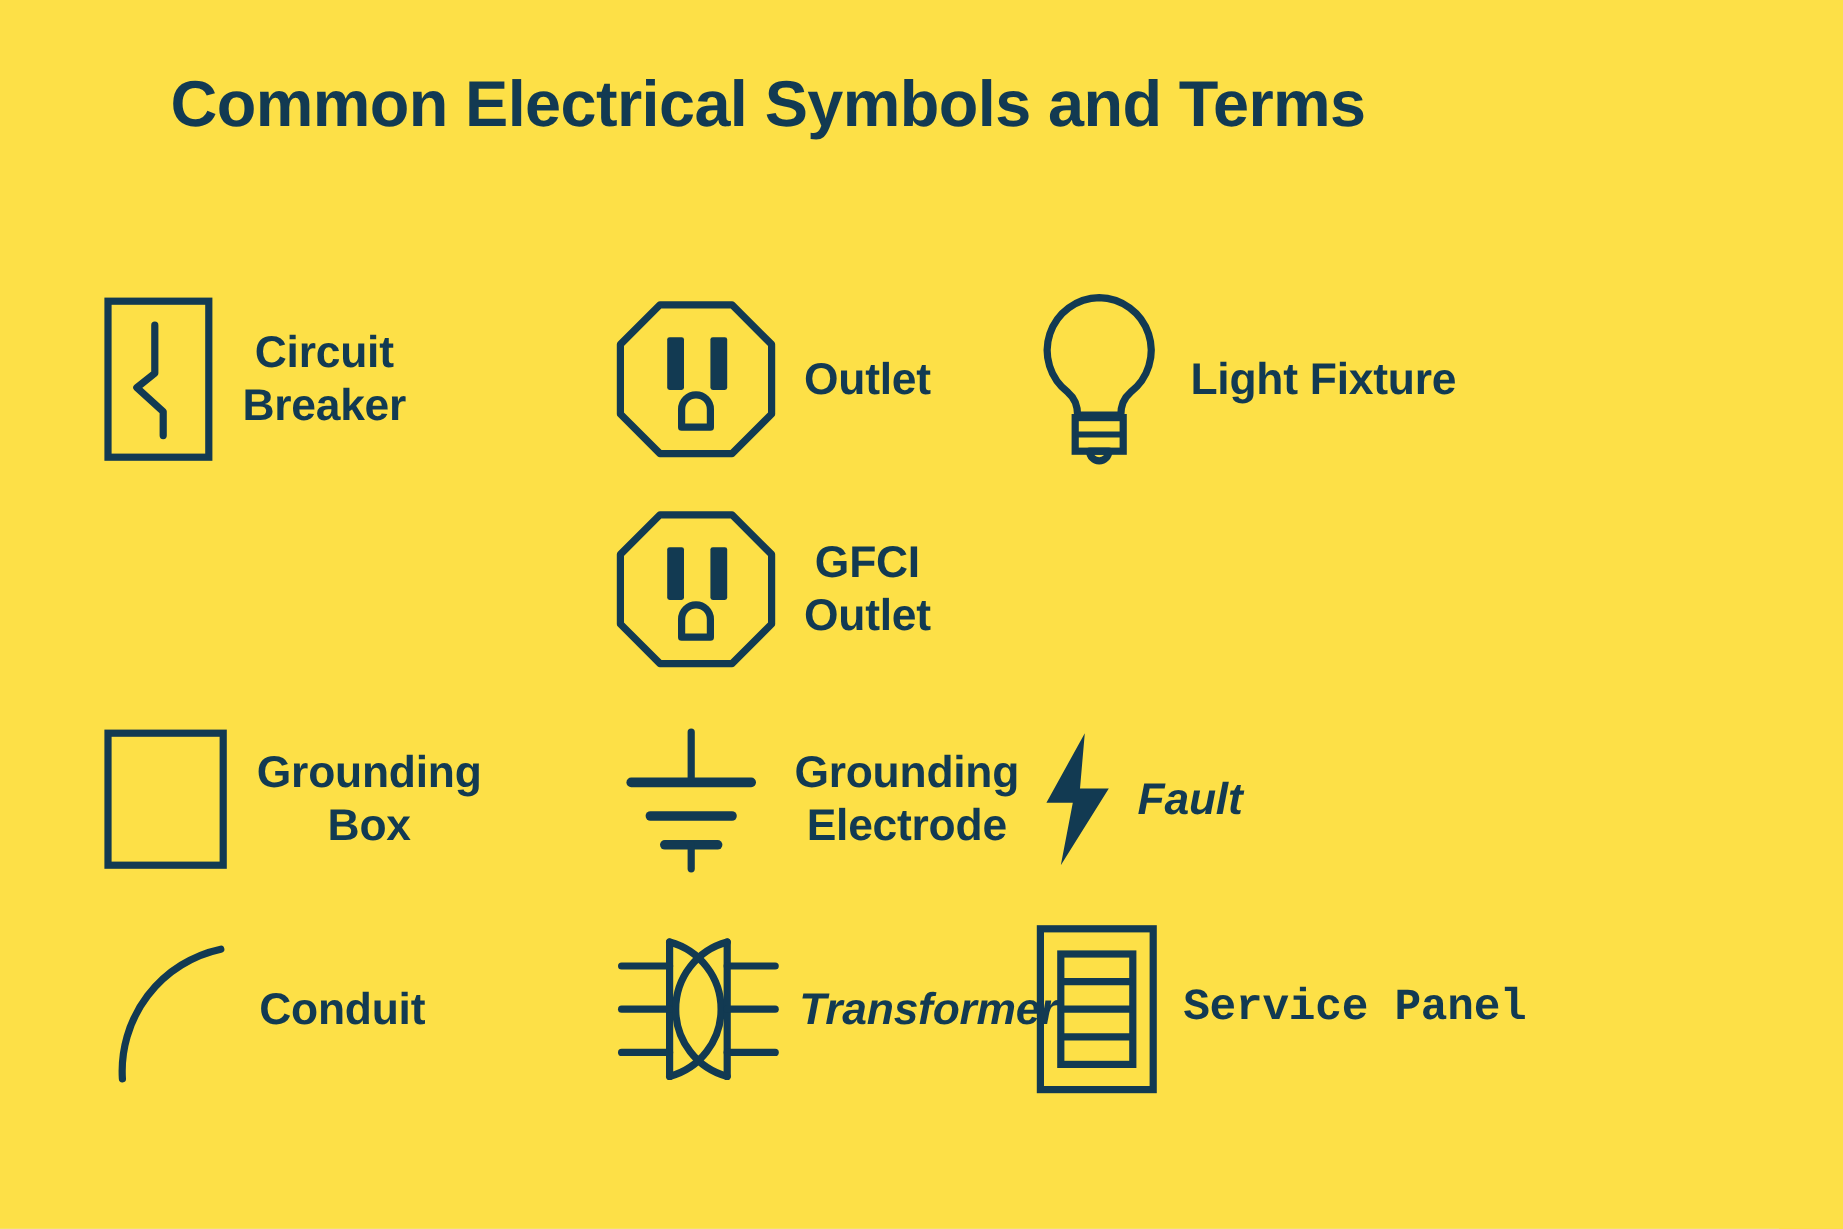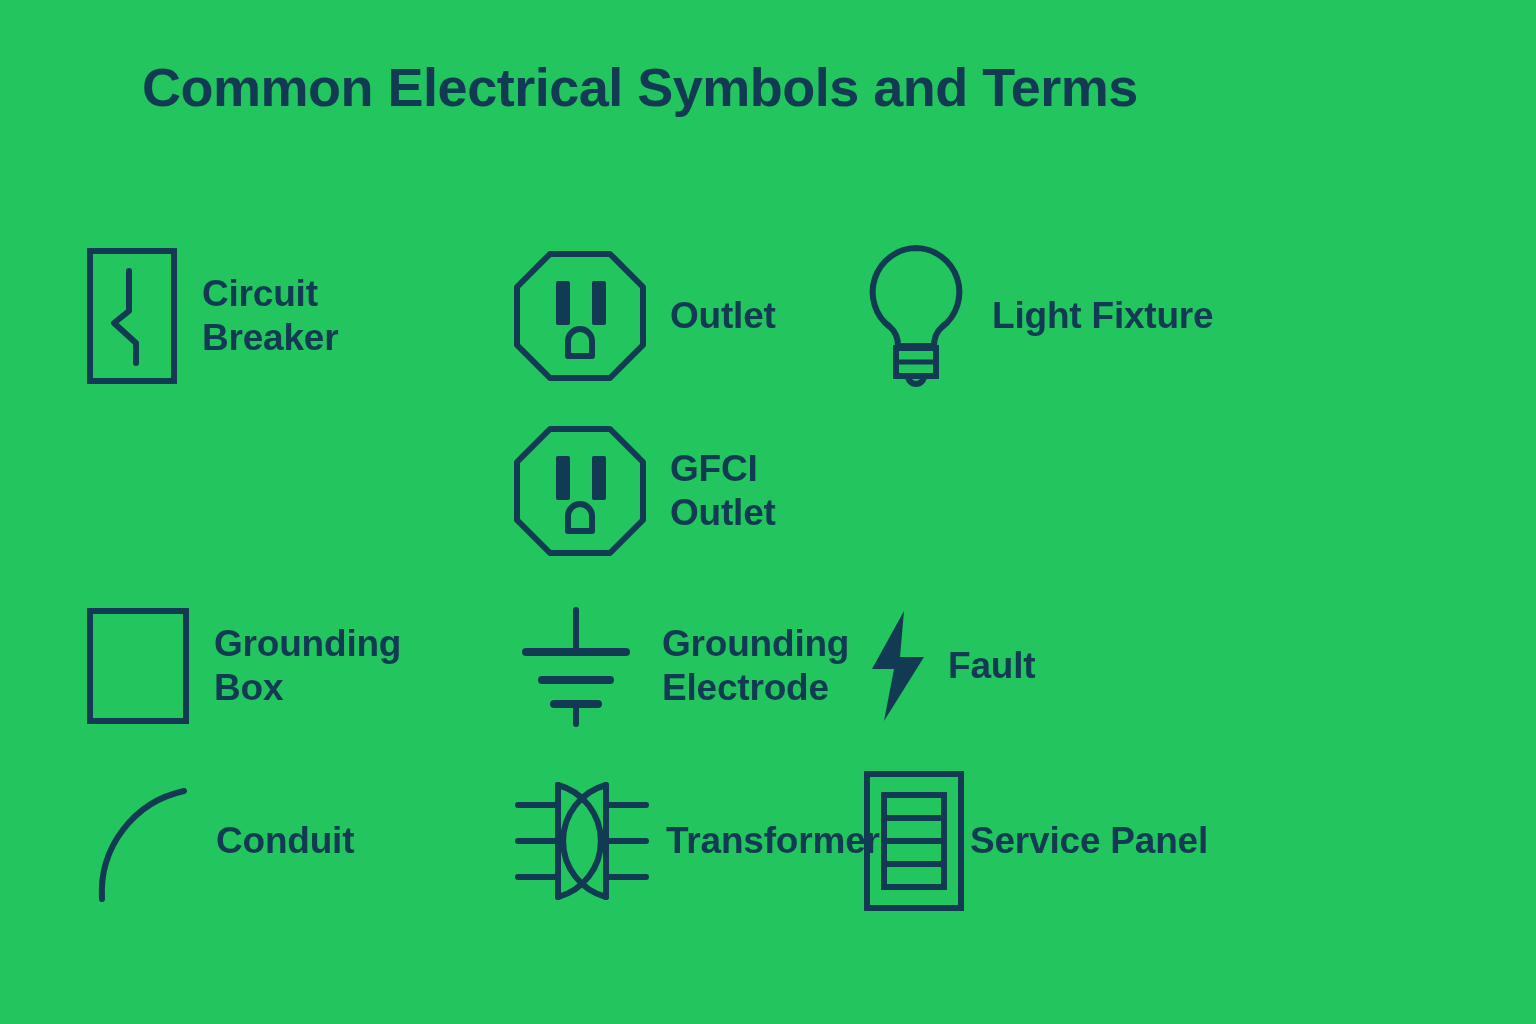--- a/index.html
+++ b/index.html
@@ -11,21 +11,21 @@
     height: 1024px;
     background: #e3eff2;
     font-family: "Liberation Sans", sans-serif;
     overflow: hidden;
     position: relative;
   }
   #infographic {
     position: relative;
     width: 1536px;
     height: 1024px;
-    background: #22c55e;
+    background: #fde047;
   }
 
   
   .title-block {
     position: absolute;
     top: 48px;
     left: 0;
     width: 1280px;
     text-align: center;
   }
@@ -38,20 +38,21 @@
     white-space: nowrap;
   }
 
   
   .grid {
     position: absolute;
     top: 228px;
     left: 0;
     width: 1536px;
     height: 700px;
+    text-align: center;
   }
   .entry {
     position: absolute;
     display: flex;
     flex-direction: row;
     align-items: center;
   }
   .sym {
     flex: 0 0 auto;
     display: block;
@@ -70,22 +71,22 @@
   .col1 { left: 84px; }
   .col2 { left: 512px; }
   .col3 { left: 862px; }
 
   
   .row1 { top: 0px;   height: 175px; }
   .row2 { top: 175px; height: 175px; }
   .row3 { top: 350px; height: 175px; }
   .row4 { top: 525px; height: 175px; }
 
-  .label-tight { margin-left: 14px; }
-  .label-tighter { margin-left: 4px; }
+  .label-tight { margin-left: 14px; font-style: italic; }
+  .label-tighter { margin-left: 20px; font-family: Liberation Mono, monospace; }
 
   svg { display: block; overflow: visible; }
 </style>
 </head>
 <body>
 
 <div id="infographic">
 
   <div class="title-block">
     <div class="title-line">Common Electrical Symbols and Terms</div>

